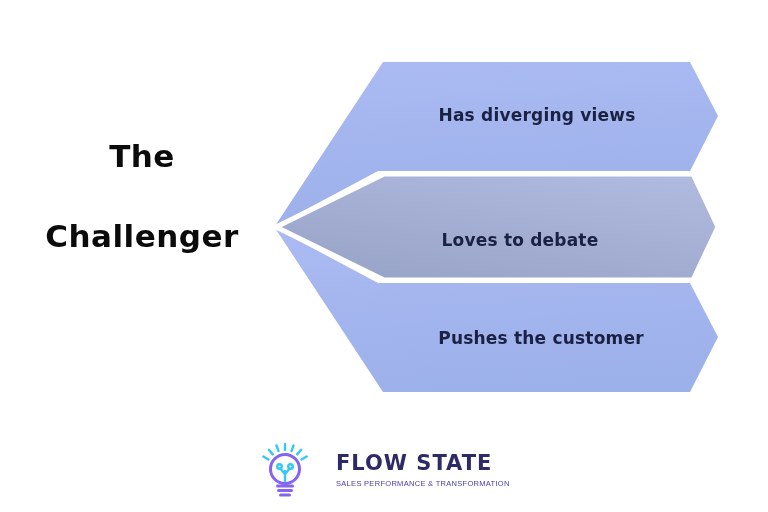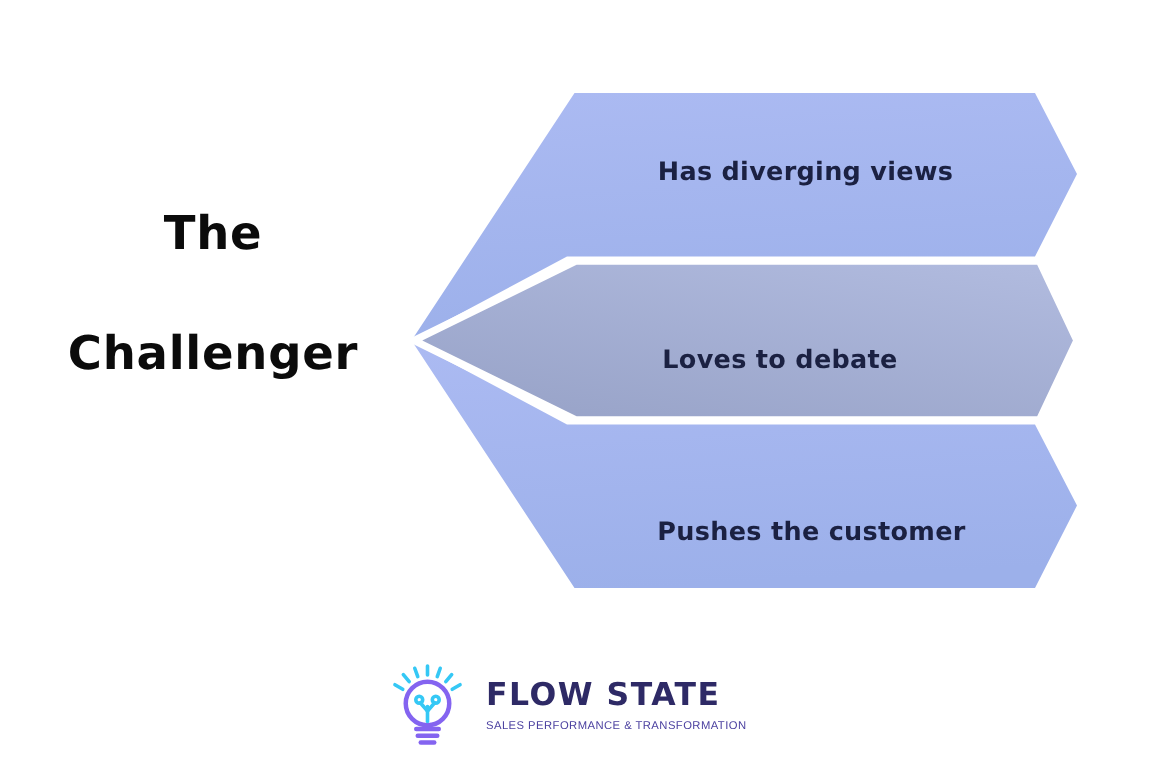--- a/index.html
+++ b/index.html
@@ -29,21 +29,21 @@
     width: 320px;
     text-align: center;
     font-size: 17px;
     font-weight: 600;
     letter-spacing: 0.2px;
     color: #1b2142;
     line-height: 22px;
   }
   .band-label.l1 { left: 377px; top: 104px; }
   .band-label.l2 { left: 360px; top: 216px; margin-top: 13px; }
-  .band-label.l3 { left: 381px; top: 344px; }
+  .band-label.l3 { left: 381px; top: 327px; }
   .title-block {
     position: absolute;
     left: 8px;
     top: 0;
     width: 268px;
     text-align: center;
     color: #0b0b0b;
   }
   .title-line1, .title-line2 {
     position: absolute;
@@ -55,21 +55,21 @@
     letter-spacing: 0.5px;
   }
   .title-line1 { top: 136px; }
   .title-line2 { top: 216px; }
   .footer-logo {
     position: absolute;
     left: 257px;
     top: 436px;
     display: flex;
     align-items: center;
-    gap: 9px;
+    gap: 21px;
   }
   .bulb-wrap { width: 58px; height: 66px; }
   .brand-text { display: flex; flex-direction: column; }
   .brand-name {
     font-size: 21px;
     font-weight: bold;
     letter-spacing: 1px;
     color: #2e2a66;
     line-height: 25px;
   }

